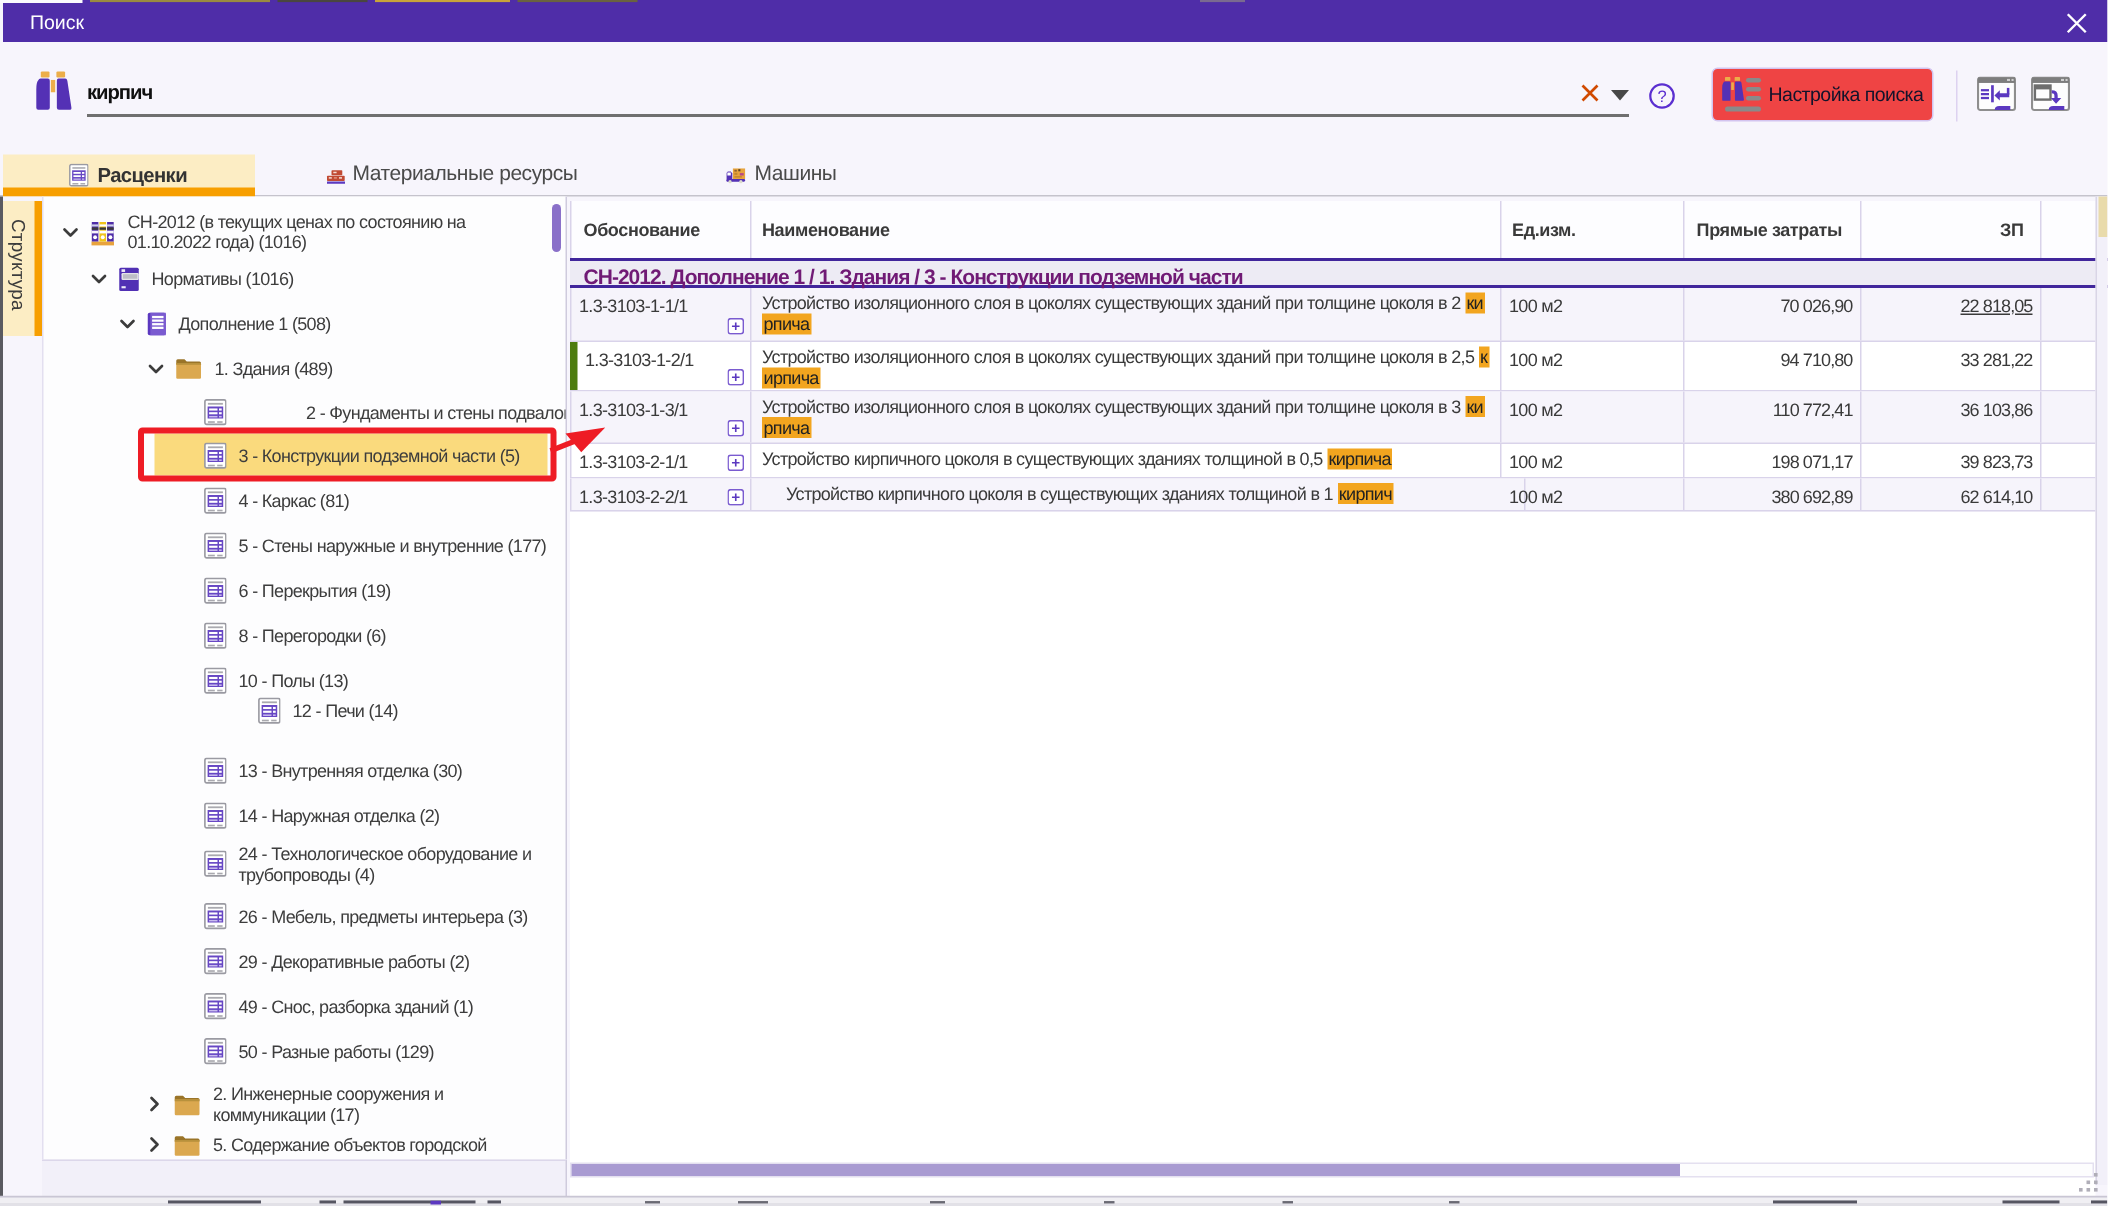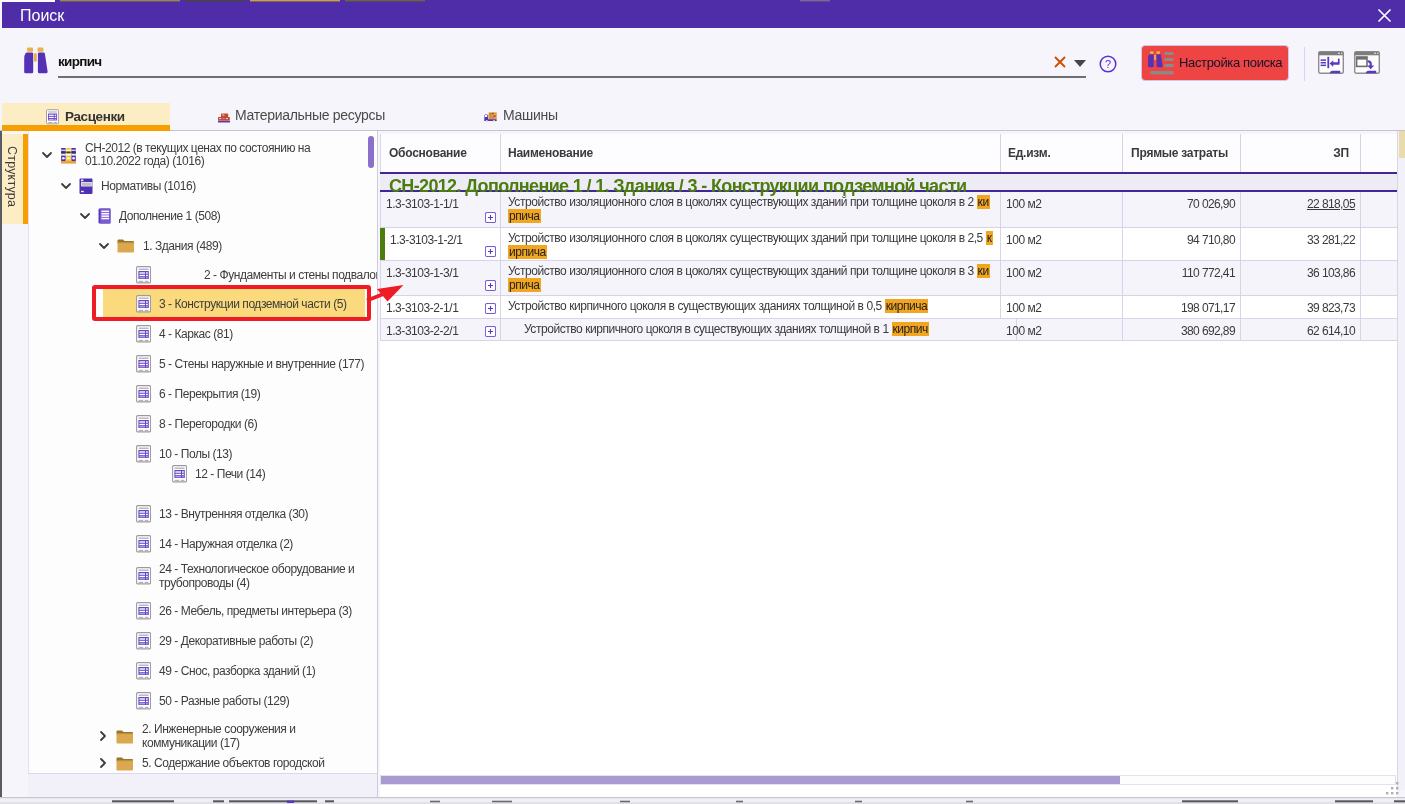--- a/index.html
+++ b/index.html
@@ -1,21 +1,21 @@
 <!DOCTYPE html>
 <html><head><meta charset="utf-8">
 <style>
 * { margin:0; padding:0; box-sizing:border-box; }
 html,body { width:1405px; height:804px; overflow:hidden; }
 body { font-family:"Liberation Sans", sans-serif; background:#f7f5fc; position:relative; }
 .abs { position:absolute; }
 
 #topedge { left:0; top:0; width:1405px; height:2px; background:#4f2da8; }
 #titlebar { left:2px; top:2px; width:1403px; height:26px; background:#4f2da8; color:#fff; }
-#titlebar .t { position:absolute; left:18px; top:5px; font-size:16px; }
+#titlebar .t { position:absolute; left:18px; top:5px; font-size:13px; }
 #closex { position:absolute; right:13px; top:6px; width:15px; height:15px; }
 
 #binoc { left:24px; top:47px; }
 #query { left:58px; top:54px; font-size:13.5px; font-weight:bold; letter-spacing:-0.7px; color:#101010; }
 #underline { left:58px; top:76px; width:1028px; height:1.5px; background:#6f6f6f;}
 #clearx { left:1054px; top:56px; }
 #ddarrow { left:1074px; top:60px; width:0; height:0; border-left:6px solid transparent; border-right:6px solid transparent; border-top:7px solid #474747; }
 #helpc { left:1099px; top:55px; }
 #setbtn { left:1141px; top:45px; width:148px; height:36px; background:#ef4444; border:1px solid #d3c4ef; border-radius:4px; }
 #setbtn .txt { position:absolute; left:37px; top:9px; font-size:13px; letter-spacing:-0.35px; white-space:nowrap; color:#13132b; }
@@ -41,21 +41,21 @@
 #treescroll { left:368px; top:136px; width:6px; height:32px; background:#8a70c9; border-radius:3px; }
 .trow { position:absolute; display:flex; align-items:center; height:30px; color:#3d3d3d; font-size:12px; letter-spacing:-0.45px; white-space:nowrap; }
 .chev { margin-right:7px; }
 .ticon { margin-right:8px; flex:none; }
 #redbox { left:92px; top:285px; width:279px; height:36px; border:4px solid #ee1c25; border-radius:3px; }
 
 #tablearea { left:380px; top:134px; width:1017px; height:664px; background:#fff; }
 #thead { left:380px; top:134px; width:1017px; height:38px; background:#fdfdff; }
 .hcell { position:absolute; top:0; height:38px; border-right:1px solid #d9d3ea; font-size:12px; font-weight:bold; letter-spacing:-0.25px; color:#3a3a3a; display:flex; align-items:center; }
 #grouprow { left:380px; top:172px; width:1025px; height:20px; background:#edebf4; border-top:2px solid #41269b; border-bottom:2px solid #41269b; }
-#grouprow .txt { position:absolute; left:9px; top:2px; font-size:18px; font-weight:bold; letter-spacing:-0.65px; color:#4d7c0f; }
+#grouprow .txt { position:absolute; left:9px; top:2px; font-size:14px; font-weight:bold; letter-spacing:-0.65px; color:#701a75; }
 .drow { position:absolute; left:380px; width:1017px; border-bottom:1px solid #d9d3ea; }
 .lav { background:#f6f4fb; }
 .dcell { position:absolute; top:0; height:100%; border-right:1px solid #d9d3ea; font-size:12px; letter-spacing:-0.45px; color:#3a3a3a; }
 .num { text-align:right; padding-right:5px; padding-top:5px; letter-spacing:-0.6px; }
 .obo { padding-left:5px; padding-top:5px; }
 .nam { padding-left:7px; padding-top:4px; line-height:13.5px; }
 mark { background:#f2a51f; color:#222; padding:0 1px; }
 .plus { position:absolute; }
 
 #hscrolltrack { left:380px; top:775px; width:1016px; height:10px; background:#fdfdfe; border:1px solid #e4e0f0; }

